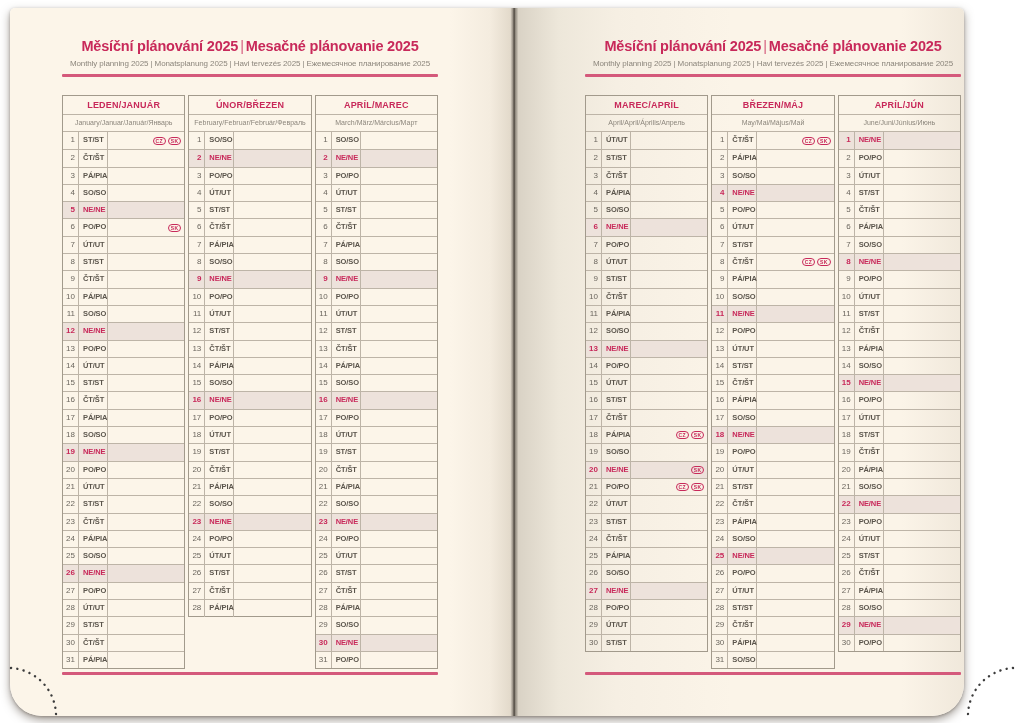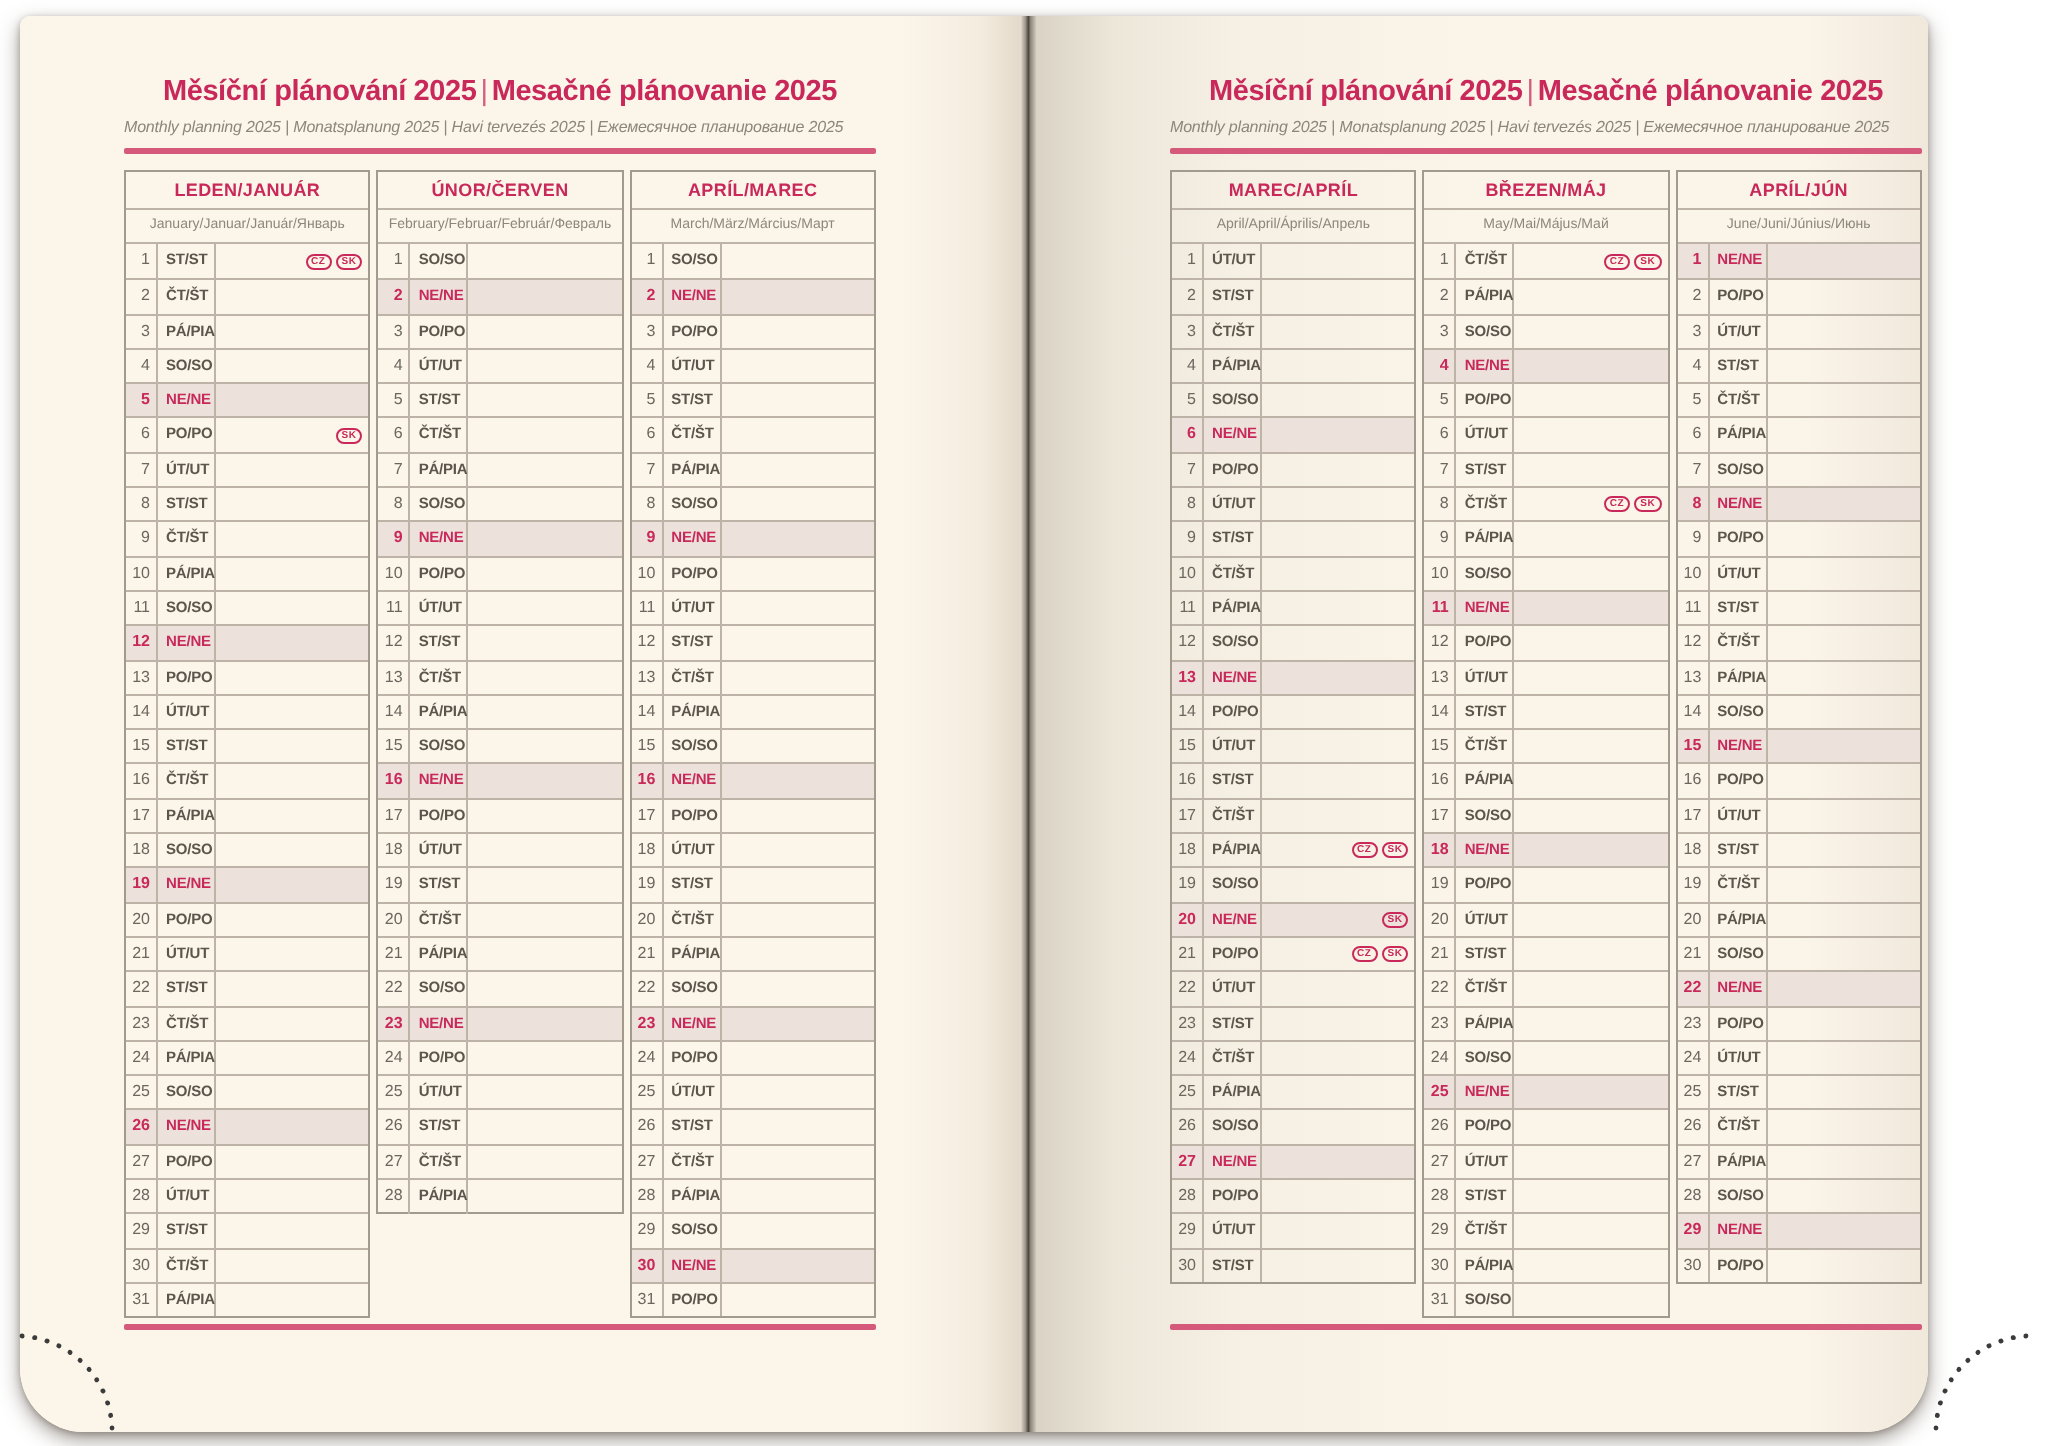--- a/index.html
+++ b/index.html
@@ -15,27 +15,27 @@
     background:linear-gradient(to right,#EDE5D7 0%,#9A9287 35%,#4A443C 52%,#8D867B 66%,#CFC8BB 100%);}
   .page-right{flex:1 1 auto;
     background:linear-gradient(to right,#D9D2C5 0%,#EDE7DA 9%,#F6EFE3 22%,#FBF4E8 48%,#FBF4E8 86%,#F0E8DB 100%);}
   .content{position:absolute;top:0;height:100%;width:376px;}
   .page-left  .content{left:52px;}
   .page-right .content{left:67px;}
 
   h1.title{margin:30px 0 0 0;text-align:center;font-size:14.5px;line-height:17px;
     letter-spacing:-0.2px;color:var(--accent,#C8295A);font-weight:bold;white-space:nowrap;}
   h1.title .sep{font-weight:normal;opacity:.75;padding:0 2px;}
-  p.subtitle{margin:3px 0 0 0;text-align:left;font-size:8px;line-height:11px;
-    letter-spacing:-0.1px;color:var(--subtext,#8C867C);white-space:nowrap;font-style:italic;}
+  p.subtitle{margin:3px 0 0 0;text-align:center;font-size:8px;line-height:11px;
+    letter-spacing:-0.1px;color:var(--subtext,#8C867C);white-space:nowrap;}
   .rule{height:3px;background:var(--rule,#D4597B);border-radius:1px;}
   .rule.top{margin-top:5px;}
   .rule.bottom{margin-top:3px;}
 
-  .months{margin-top:8px;display:grid;grid-template-columns:repeat(3,1fr);gap:3px;align-items:start;}
+  .months{margin-top:18px;display:grid;grid-template-columns:repeat(3,1fr);gap:3px;align-items:start;}
   .month-table{border:1px solid var(--borderOuter,#A29A8C);background:transparent;}
   .m-head{height:18px;line-height:18px;text-align:center;font-size:9px;font-weight:bold;
     letter-spacing:.2px;color:var(--accent,#C8295A);
     border-bottom:1px solid var(--border,#B7AD9F);}
   .m-sub{height:16px;line-height:16px;text-align:center;font-size:7px;
     color:var(--subtext,#8C867C);border-bottom:1px solid var(--border,#B7AD9F);white-space:nowrap;}
   .day-row{display:grid;grid-template-columns:16px 29px 1fr;height:17.3px;box-sizing:border-box;}
   .day-row + .day-row{border-top:1px solid var(--border,#B7AD9F);}
   .c-num{font-size:8px;color:#6B665E;text-align:right;padding-right:3px;line-height:16.5px;
     border-right:1px solid var(--border,#B7AD9F);}
@@ -222,21 +222,21 @@
                 <div class="c-day">ČT/ŠT</div>
                 <div class="c-note"></div>
               </div>
               <div class="day-row">
                 <div class="c-num">31</div>
                 <div class="c-day">PÁ/PIA</div>
                 <div class="c-note"></div>
               </div>
             </div>
             <div class="month-table">
-              <div class="m-head">ÚNOR/ČERVEN</div>
+              <div class="m-head">ÚNOR/BŘEZEN</div>
               <div class="m-sub">February/Februar/Február/Февраль</div>
               <div class="day-row">
                 <div class="c-num">1</div>
                 <div class="c-day">SO/SO</div>
                 <div class="c-note"></div>
               </div>
               <div class="day-row sun">
                 <div class="c-num">2</div>
                 <div class="c-day">NE/NE</div>
                 <div class="c-note"></div>

